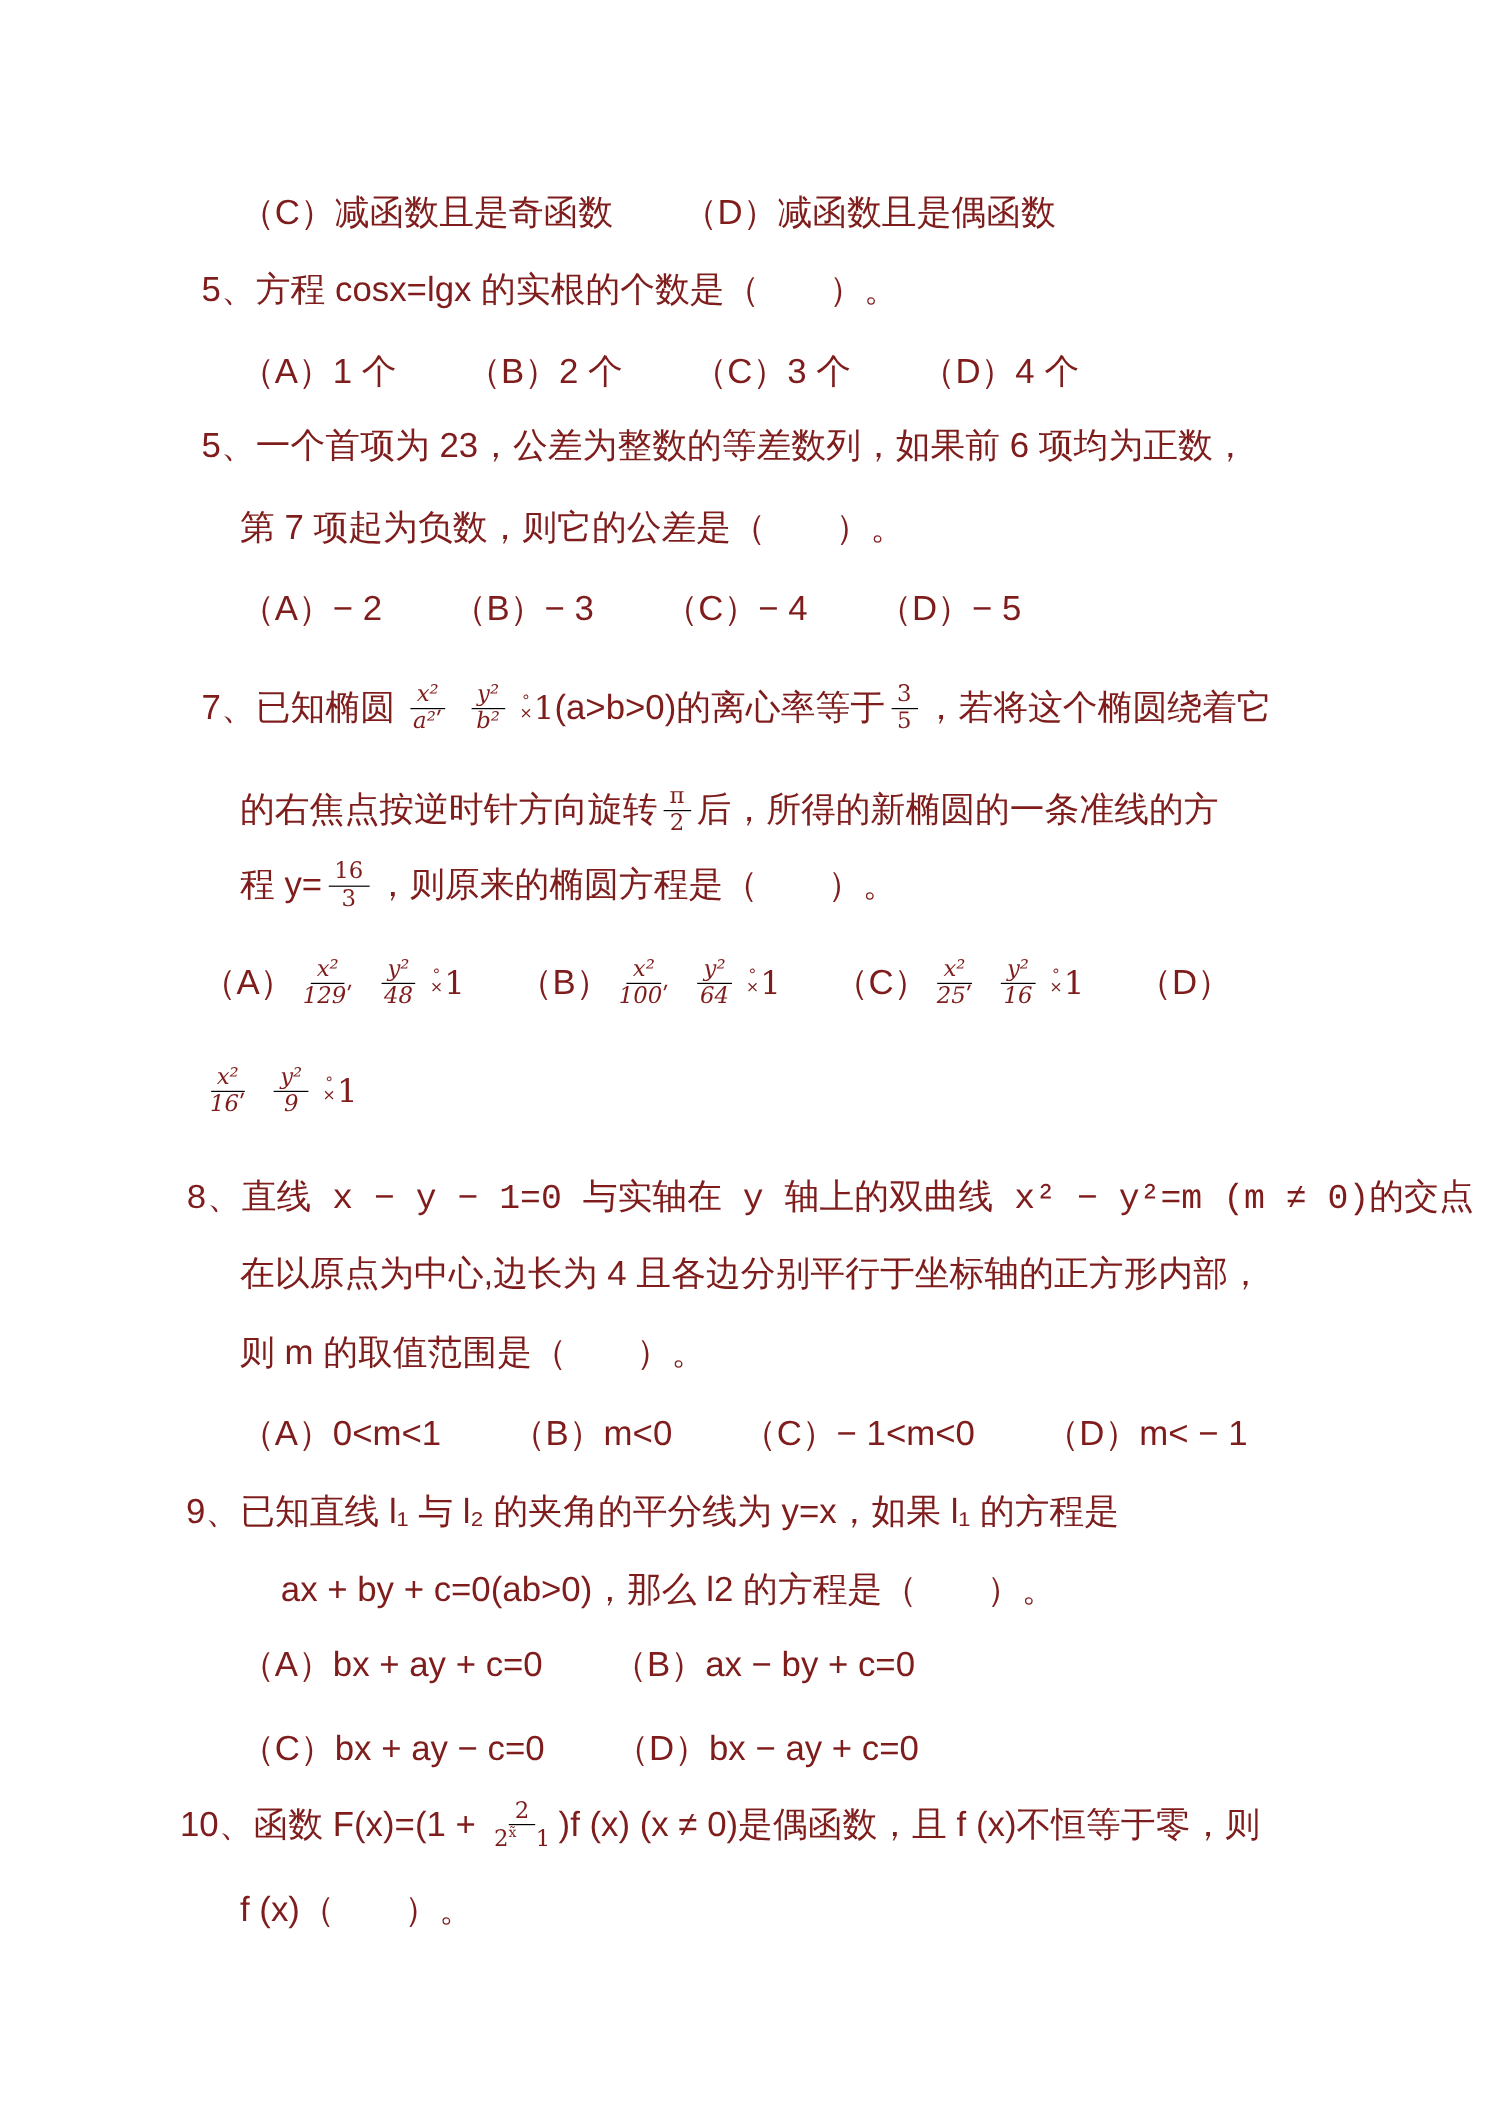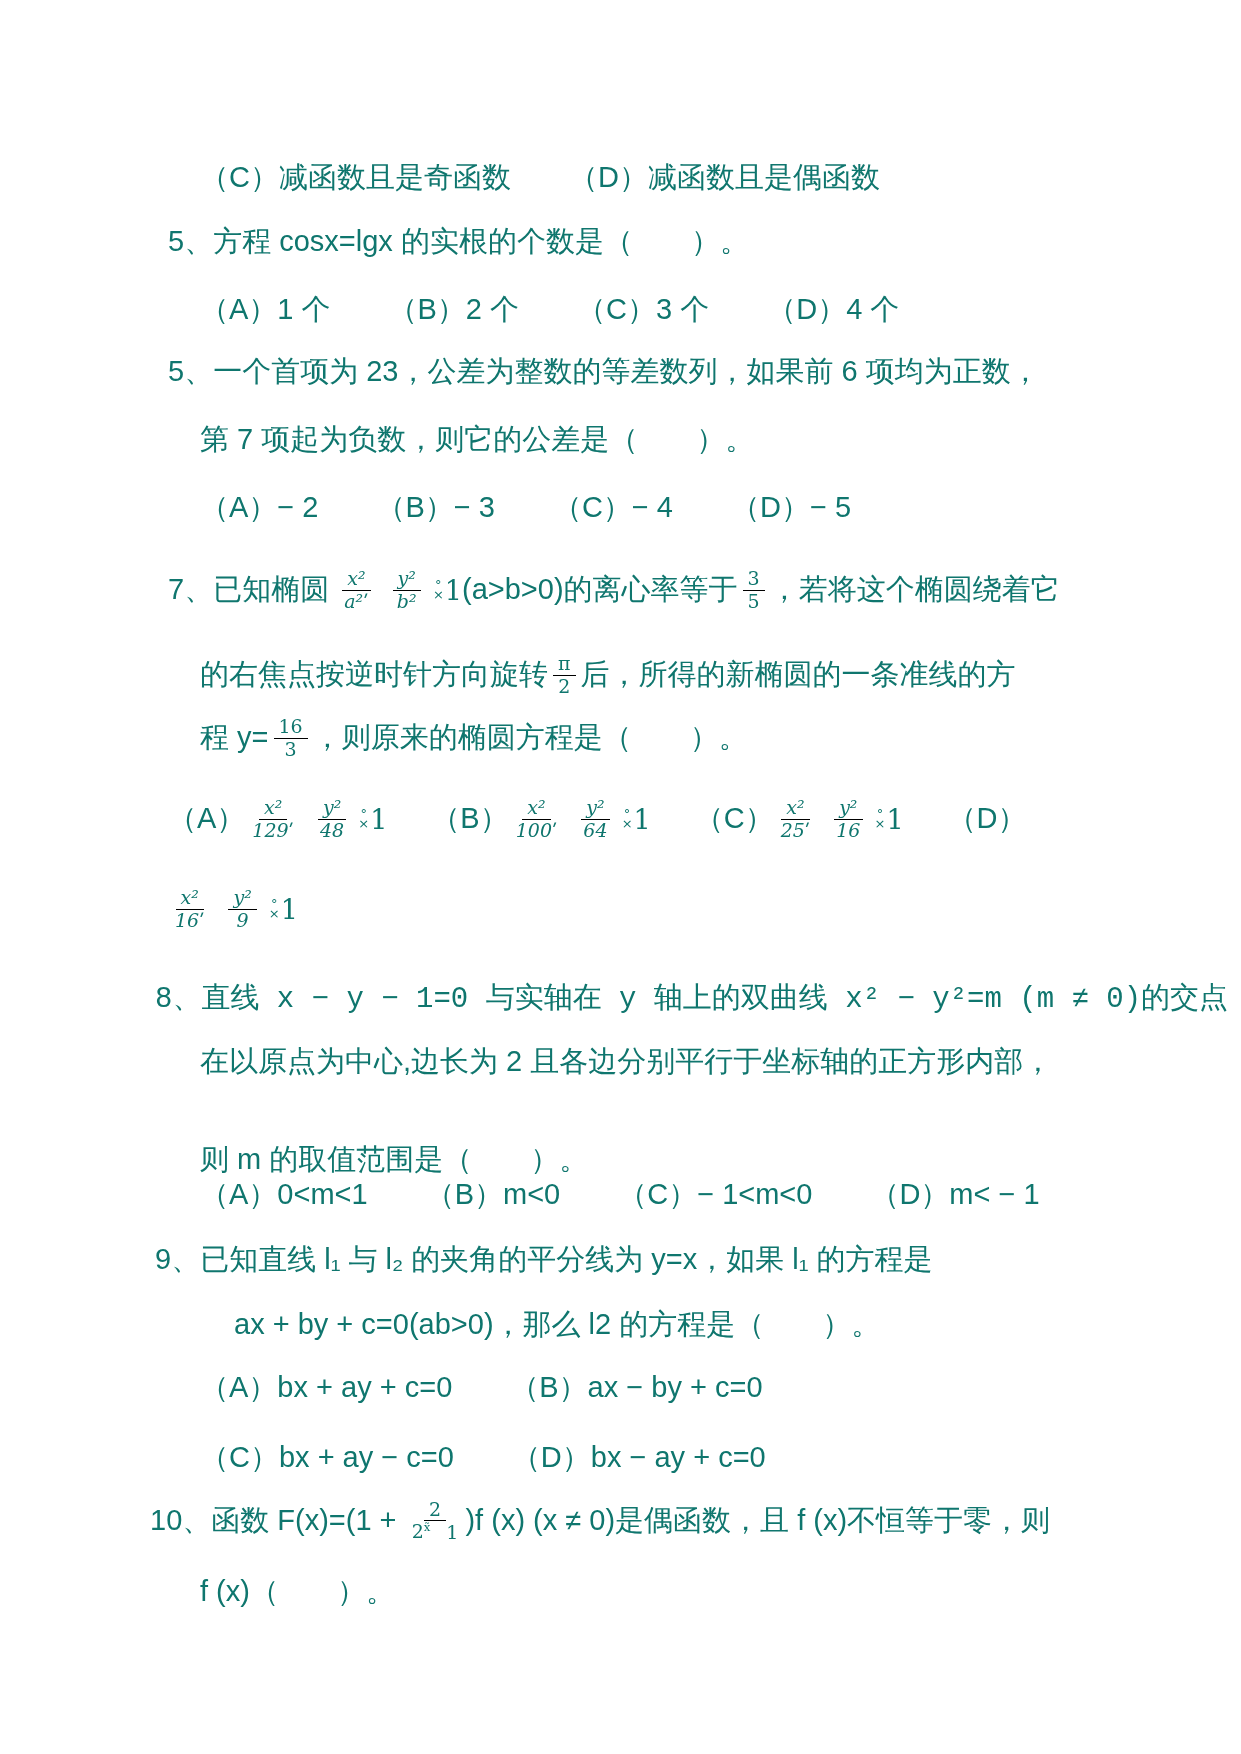--- a/index.html
+++ b/index.html
@@ -1,21 +1,21 @@
 <!DOCTYPE html>
 <html><head>
 <meta charset="utf-8">
 <style>
   * { margin:0; padding:0; box-sizing:border-box; }
   html,body { background:#ffffff; }
   .page {
     position:relative;
     width:1241px; height:1754px;
     background:#ffffff;
-    color:#0f766e;
+    color:#7f1d1d;
     font-family:"Liberation Sans","DejaVu Sans",sans-serif;
     font-size:29px;
     overflow:hidden;
   }
   .line {
     position:absolute;
     display:flex;
     align-items:center;
     white-space:pre;
   }
@@ -186,23 +186,23 @@
     <span class="ceq">
       <span class="stack"><span>°</span><span>×</span></span>
       <span class="one">1</span>
     </span>
   </div>
 
   <div class="line" style="top:978px; left:155px;font-family:Liberation Mono, monospace;">
     <span class="txt">8、直线 x − y − 1=0 与实轴在 y 轴上的双曲线 x² − y²=m (m ≠ 0)的交点</span>
   </div>
   <div class="line" style="top:1042px; left:200px;">
-    <span class="txt">在以原点为中心,边长为 2 且各边分别平行于坐标轴的正方形内部，</span>
-  </div>
-  <div class="line" style="top:1108px; left:200px;margin-top:32px;">
+    <span class="txt">在以原点为中心,边长为 4 且各边分别平行于坐标轴的正方形内部，</span>
+  </div>
+  <div class="line" style="top:1108px; left:200px;">
     <span class="txt">则 m 的取值范围是（　　）。</span>
   </div>
   <div class="line" style="top:1175px; left:200px;">
     <span class="txt">（A）0&lt;m&lt;1　　（B）m&lt;0　　（C）− 1&lt;m&lt;0　　（D）m&lt; − 1</span>
   </div>
 
   <div class="line" style="top:1240px; left:155px;">
     <span class="txt">9、已知直线 l₁ 与 l₂ 的夹角的平分线为 y=x，如果 l₁ 的方程是</span>
   </div>
   <div class="line" style="top:1305px; left:200px;margin-left:34px;">

